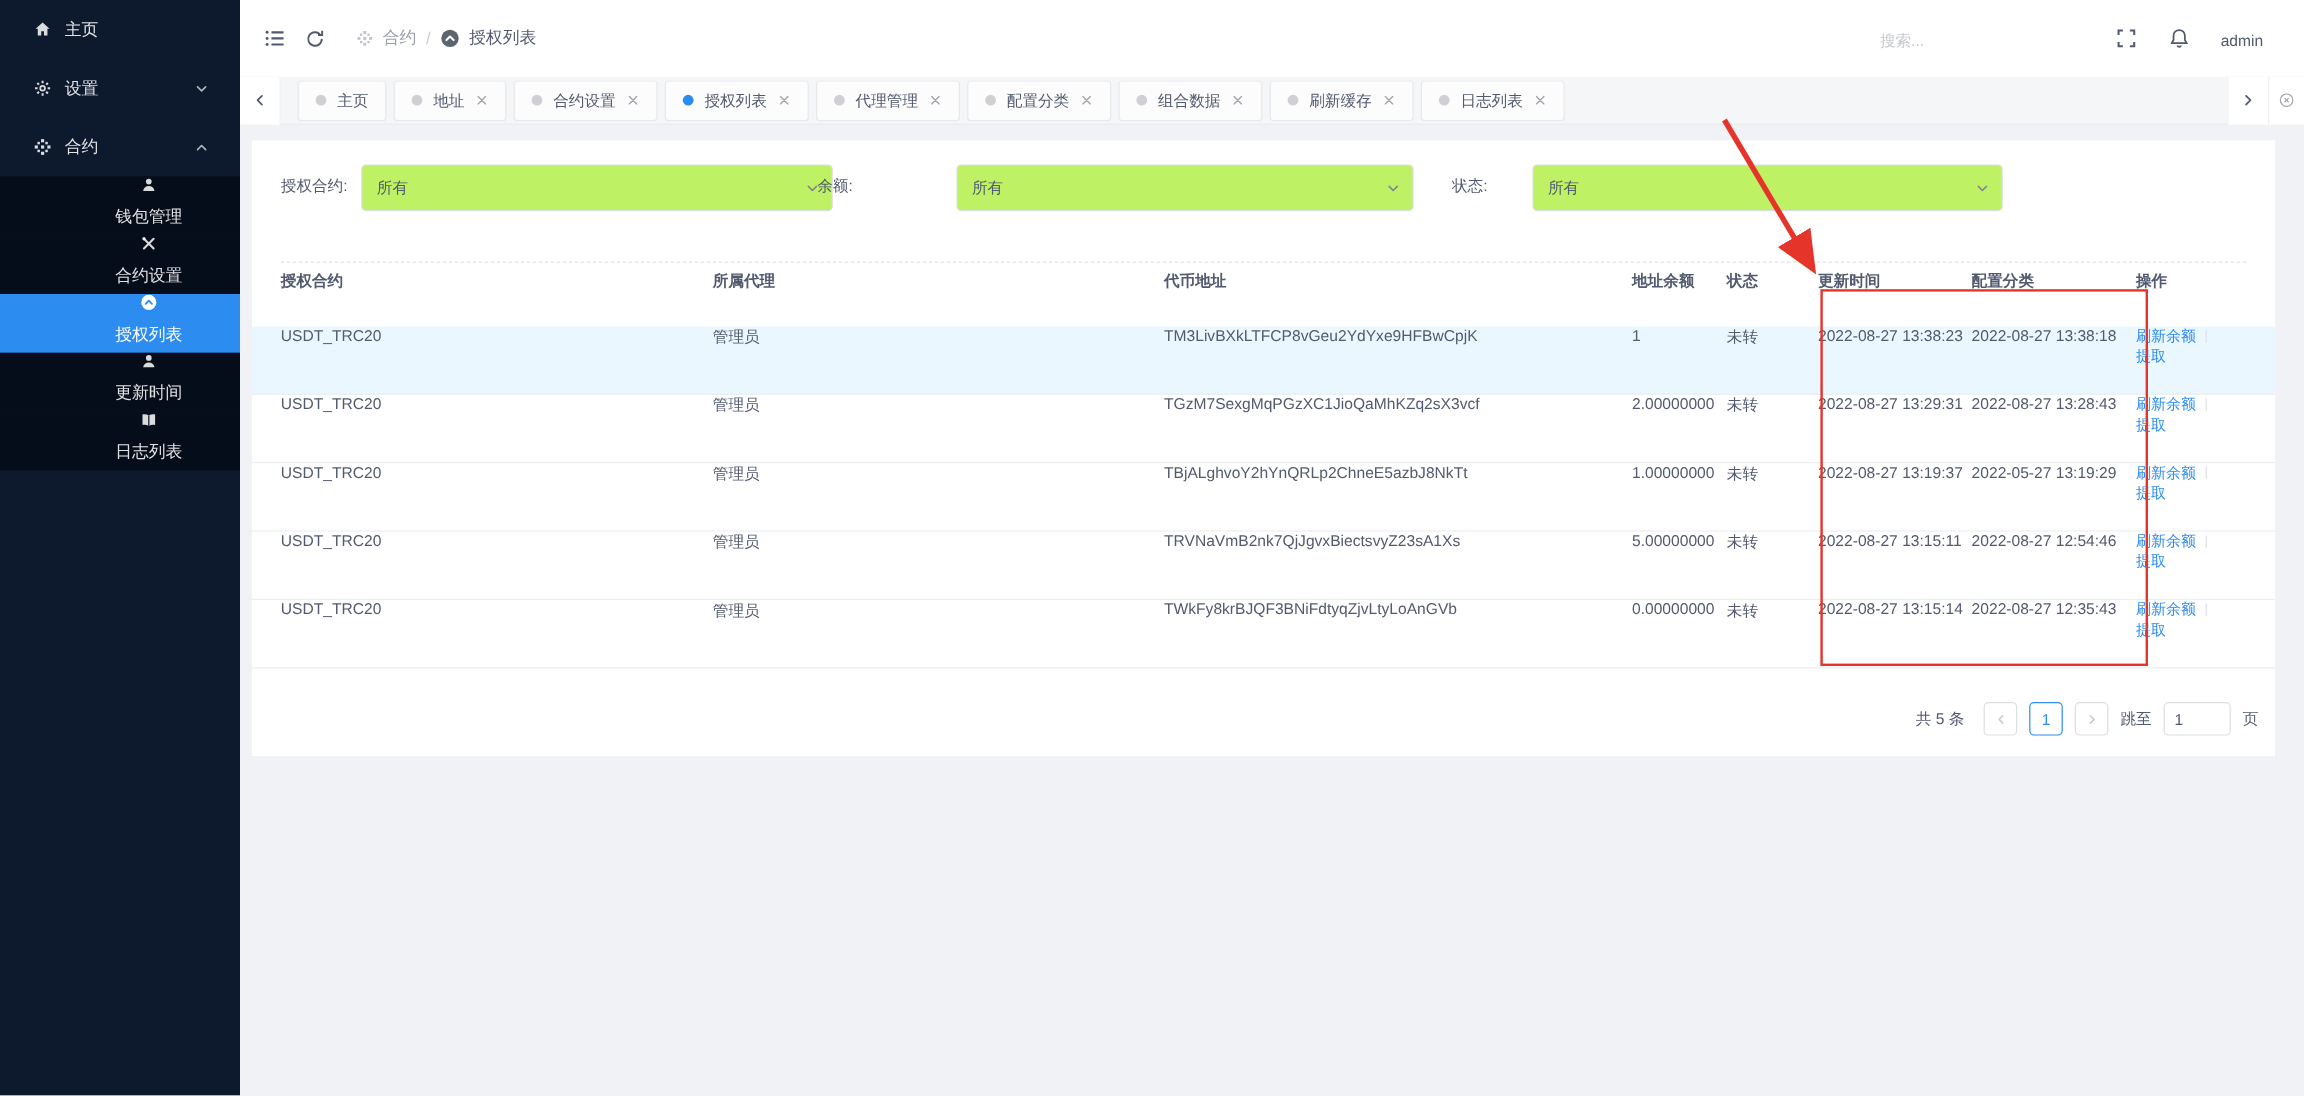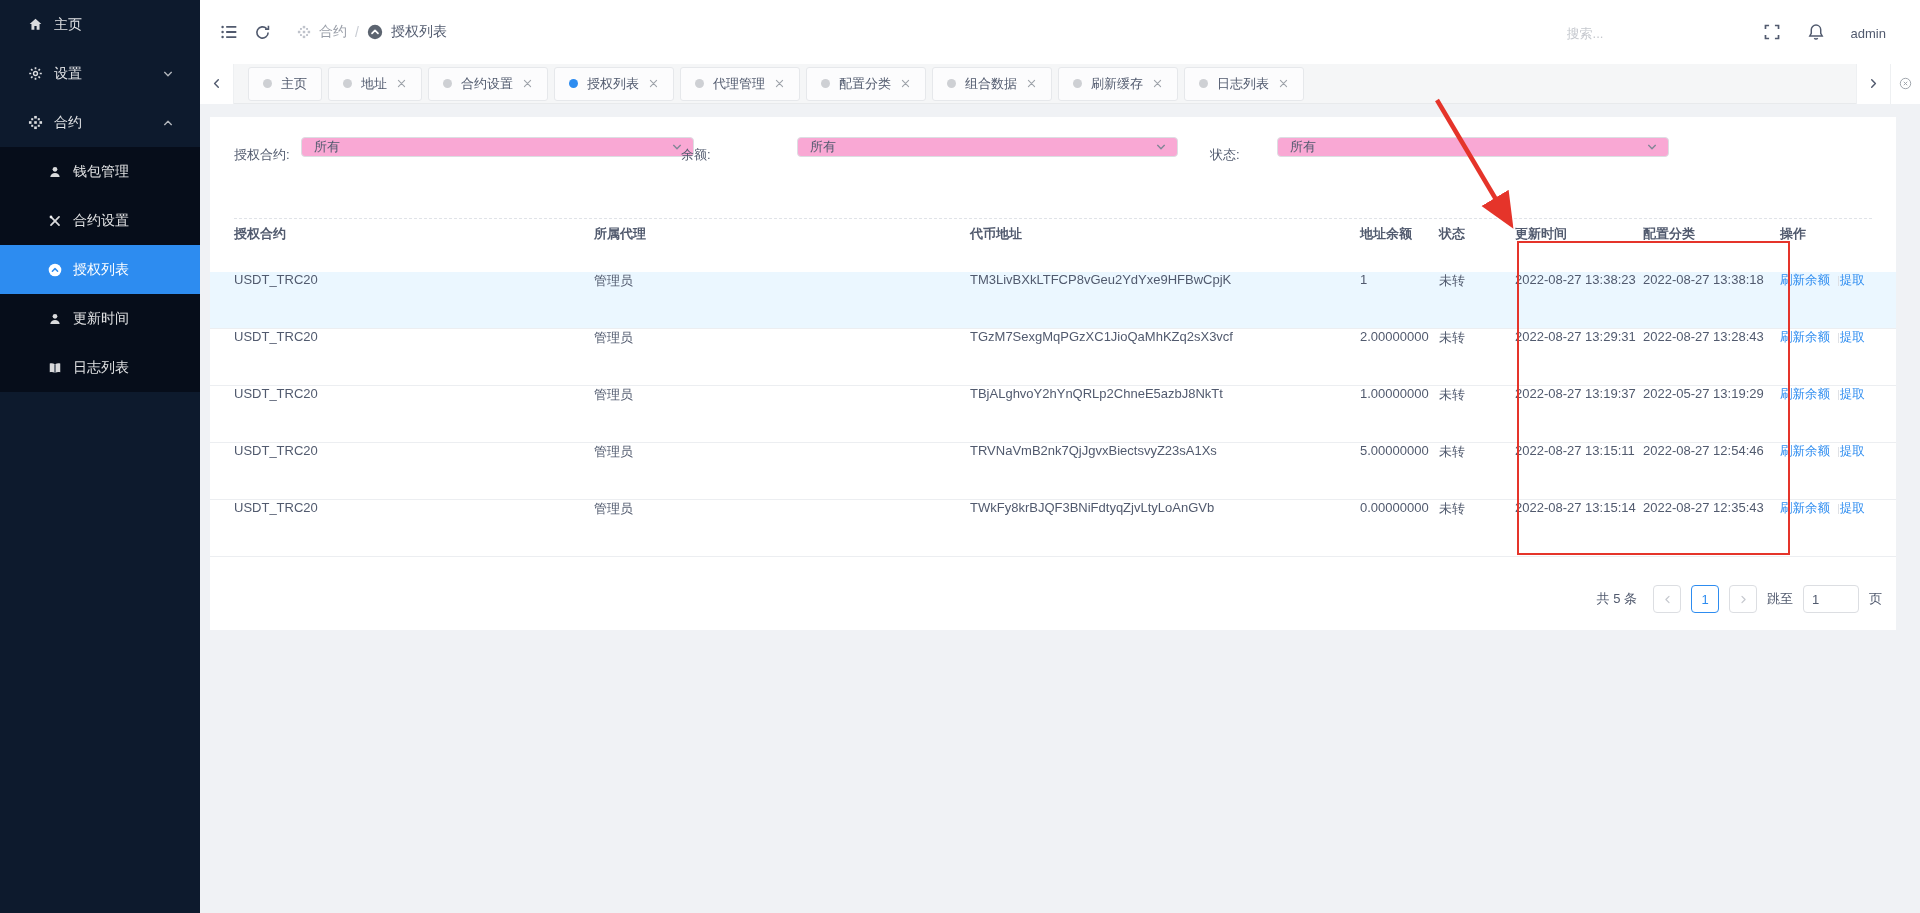--- a/index.html
+++ b/index.html
@@ -6,21 +6,21 @@
   html,body { width:1920px; height:913px; overflow:hidden; }
   body { font-family:"Liberation Sans","DejaVu Sans",sans-serif; background:#f0f2f5; position:relative; color:#515a6e; }
   .icon { display:inline-block; width:16px; height:16px; }
   .icon svg { display:block; width:100%; height:100%; }
 
   
   .sidebar { position:absolute; left:0; top:0; width:200px; height:913px; background:#0d1a2d; z-index:5; }
   .sb-item { display:flex; align-items:center; height:49px; padding-left:28px; gap:11px;
              color:rgba(255,255,255,.88); font-size:14px; position:relative; cursor:pointer; }
   .sb-item .icon { width:15px; height:15px; color:rgba(255,255,255,.85); flex:none; }
-  .sb-item.sb-sub { padding-left:48px; background:#060d1a; }
+  .sb-item.sb-sub { padding-left:48px; background:#060d1a;flex-direction:column; }
   .sb-item.sb-sub .icon { width:14px; height:14px; }
   .sb-item.active { background:#2d8cf0; color:#fff; }
   .sb-chev { position:absolute; right:26px; width:12px !important; height:12px !important; opacity:.8; }
 
   
   .topbar { position:absolute; left:200px; top:0; right:0; height:64px; background:#fff;
             display:flex; align-items:center; padding:0 20px; z-index:3; }
   .tb-icon { width:18px; height:18px; color:#515a6e; cursor:pointer; }
   .tb-refresh { margin-left:16px; width:17px; height:17px; }
   .breadcrumb { display:flex; align-items:center; margin-left:26px; font-size:14px; gap:8px; }
@@ -48,38 +48,38 @@
          border-radius:3px; padding:0 14px; margin-right:6px; font-size:13px; color:#515a6e; gap:9px; cursor:pointer; flex:none; }
   .tab .dot { width:9px; height:9px; border-radius:50%; background:#ced0d4; }
   .tab.active .dot { background:#2d8cf0; }
   .tab-close { width:11px; height:11px; color:#9ea3ab; }
 
   
   .panel { position:absolute; left:210px; top:117px; width:1686px; height:513px; background:#fff; z-index:2; }
 
   .filters { position:absolute; top:20px; left:0; right:0; height:34px; }
   .f-label { position:absolute; top:9px; font-size:13px; color:#515a6e; }
-  .f-select { position:absolute; top:0; height:20px; border:1px solid #dcdee2; border-radius:4px; background:#f9a8d4;
+  .f-select { position:absolute; top:0; height:39px; border:1px solid #dcdee2; border-radius:4px; background:#bef264;
               display:flex; align-items:center; padding:0 30px 0 12px; font-size:13px; color:#515a6e; cursor:pointer; }
   .f-select .icon { position:absolute; right:10px; width:12px; height:12px; color:#808695; }
   .f1-label{left:24px} .f1-select{left:91px;  width:393px}
   .f2-label{left:471px}.f2-select{left:587px; width:381px}
   .f3-label{left:1000px}.f3-select{left:1067px;width:392px}
 
   .dashed-sep { position:absolute; top:101px; left:24px; right:24px; border-top:1px dashed #e0e3e8; }
 
   .table { position:absolute; top:108px; left:0; right:0; }
   .t-head, .t-row { display:flex; align-items:flex-start; font-size:13px; }
   .t-head { height:47px; font-weight:700; color:#515a6e; }
   .t-row { height:57px; border-bottom:1px solid #eceef1; color:#515a6e; }
   .t-row.hl { background:#ebf7ff; }
   .cell { padding-right:10px; white-space:nowrap; overflow:visible; }
   .c1{width:384px; padding-left:24px;} .c2{width:376px} .c3{width:390px} .c4{width:79px}
   .c5{width:76px} .c6{width:128px} .c7{width:137px} .c8{flex:1}
-  .ops { display:flex; line-height:17px; font-size:12.5px; }
+  .ops { display:flex; flex-direction:column; line-height:17px; font-size:12.5px; }
   .op-line { display:flex; align-items:center; }
   .op-link { color:#2d8cf0; text-decoration:none; cursor:pointer; }
   .op-sep { color:#dcdee2; margin-left:7px; font-size:11px; }
 
   .pagination { position:absolute; top:454px; right:14px; height:56px; display:flex; align-items:center; gap:10px;
                 font-size:13px; color:#515a6e; }
   .pg-btn { width:28px; height:28px; border:1px solid #dcdee2; border-radius:4px; background:#fff;
             display:flex; align-items:center; justify-content:center; color:#c5c8ce; cursor:pointer; }
   .pg-btn .icon { width:11px; height:11px; }
   .pg-btn.current { border-color:#2d8cf0; color:#2d8cf0; font-size:13px; }

